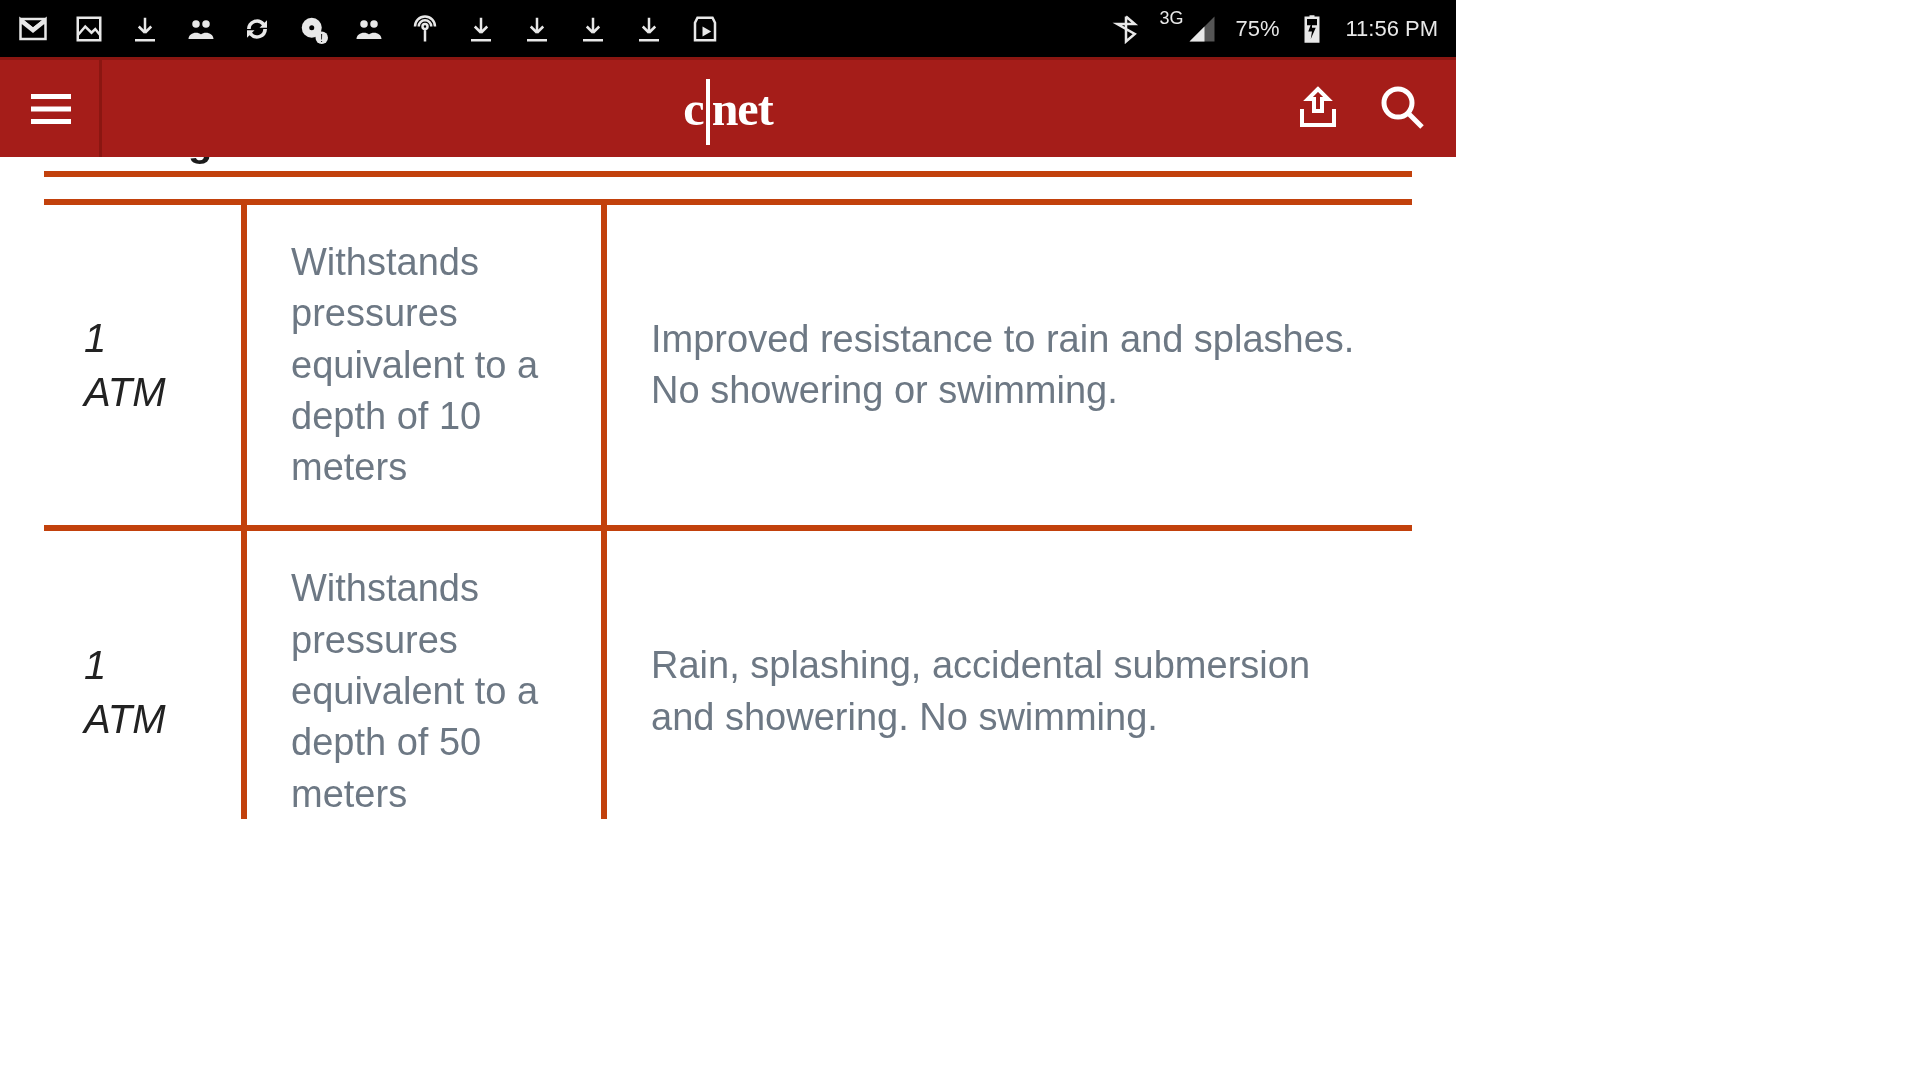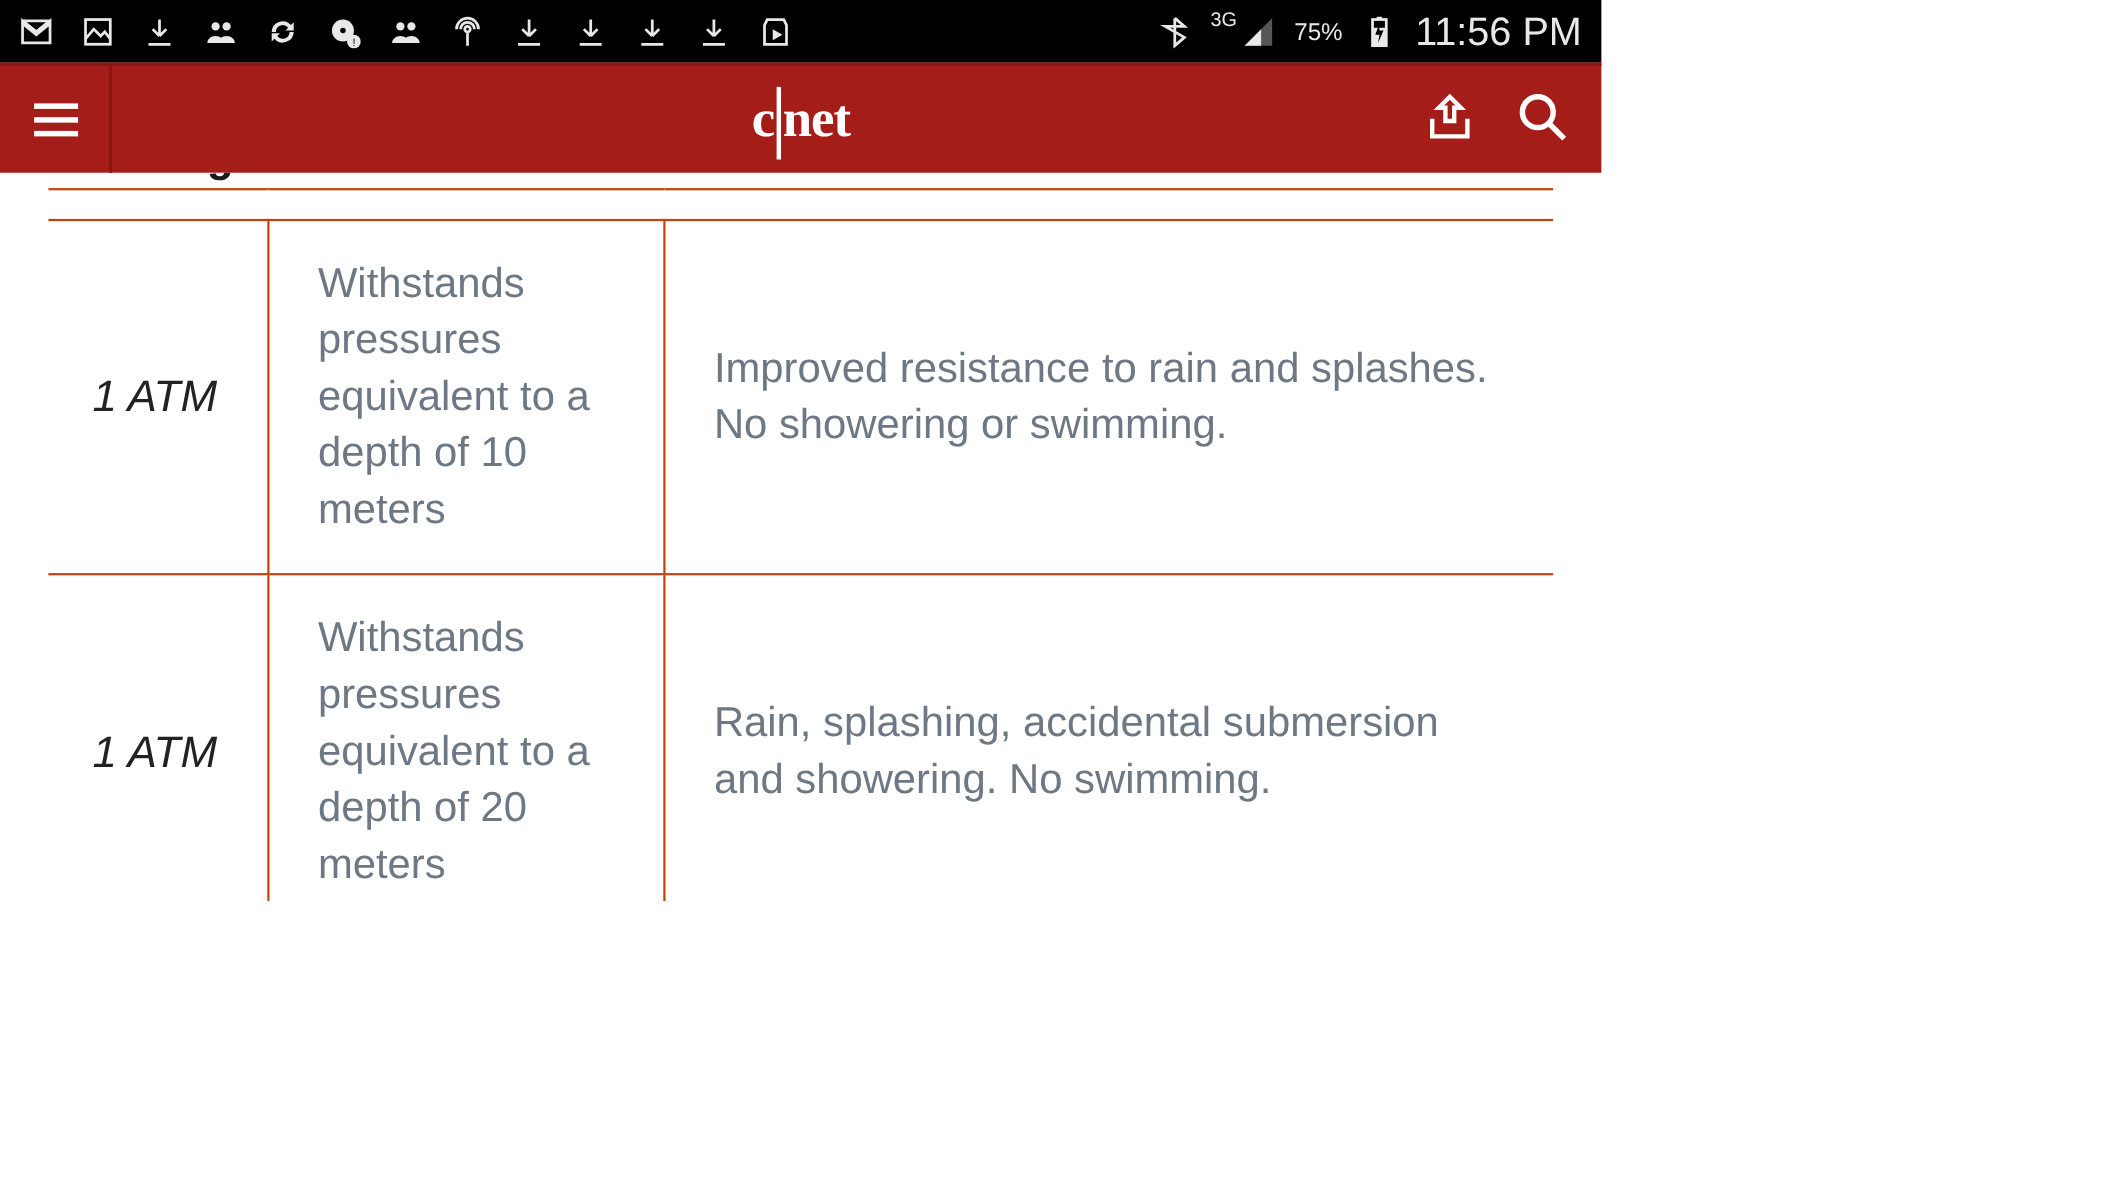--- a/index.html
+++ b/index.html
@@ -21,21 +21,21 @@
     display: flex;
     align-items: center;
     padding: 0 18px;
     font-size: 32px;
     gap: 26px;
   }
   .sb-left { display:flex; gap:26px; align-items:center; }
   .sb-right { margin-left:auto; display:flex; gap:18px; align-items:center; }
   .sb-icon { width:30px; height:30px; display:flex; align-items:center; justify-content:center; }
   .sb-icon svg { width:30px; height:30px; fill:#e8e8e8; }
-  .sb-text { color:#e8e8e8; font-size:36px; font-weight:400; }
+  .sb-text { color:#e8e8e8; font-size:22px; font-weight:400; }
   .sb-pct  { font-size:22px; }
   .sb-3g   { font-size:18px; position:relative; top:-10px; margin-right:-14px; color:#e8e8e8; }
 
   
   .appbar {
     height: 100px;
     background: #a51d19;
     display: flex;
     align-items: center;
     position: relative;
@@ -68,21 +68,21 @@
     font-size:40px; font-weight:800; color:#1b1b1b;
     padding-left:44px;
   }
 
   table.wr {
     width: 100%;
     border-collapse: collapse;
     margin-top: 6px;
   }
   table.wr td {
-    border: 2px solid #c2410c;
+    border: 6px solid #c2410c;
     padding: 32px 44px;
     vertical-align: middle;
     font-size: 38px;
     line-height: 1.35;
   }
   table.wr thead td {
     height: 28px;          
     padding: 0;
     border-left:none; border-right:none;
   }
@@ -241,19 +241,19 @@
           </tr>
         </thead>
       <tbody id="wr-body">
           <tr class="dim">
             <td class="c0">1 ATM</td>
             <td class="c1">Withstands pressures equivalent to a depth of 10 meters</td>
             <td class="c2">Improved resistance to rain and splashes. No showering or swimming.</td>
           </tr>
           <tr class="dim">
             <td class="c0">1 ATM</td>
-            <td class="c1">Withstands pressures equivalent to a depth of 20 meters</td>
+            <td class="c1">Withstands pressures equivalent to a depth of 50 meters</td>
             <td class="c2">Rain, splashing, accidental submersion and showering. No swimming.</td>
           </tr>
         </tbody>
     </table>
   </div>
 </div>
 
 </body></html>

